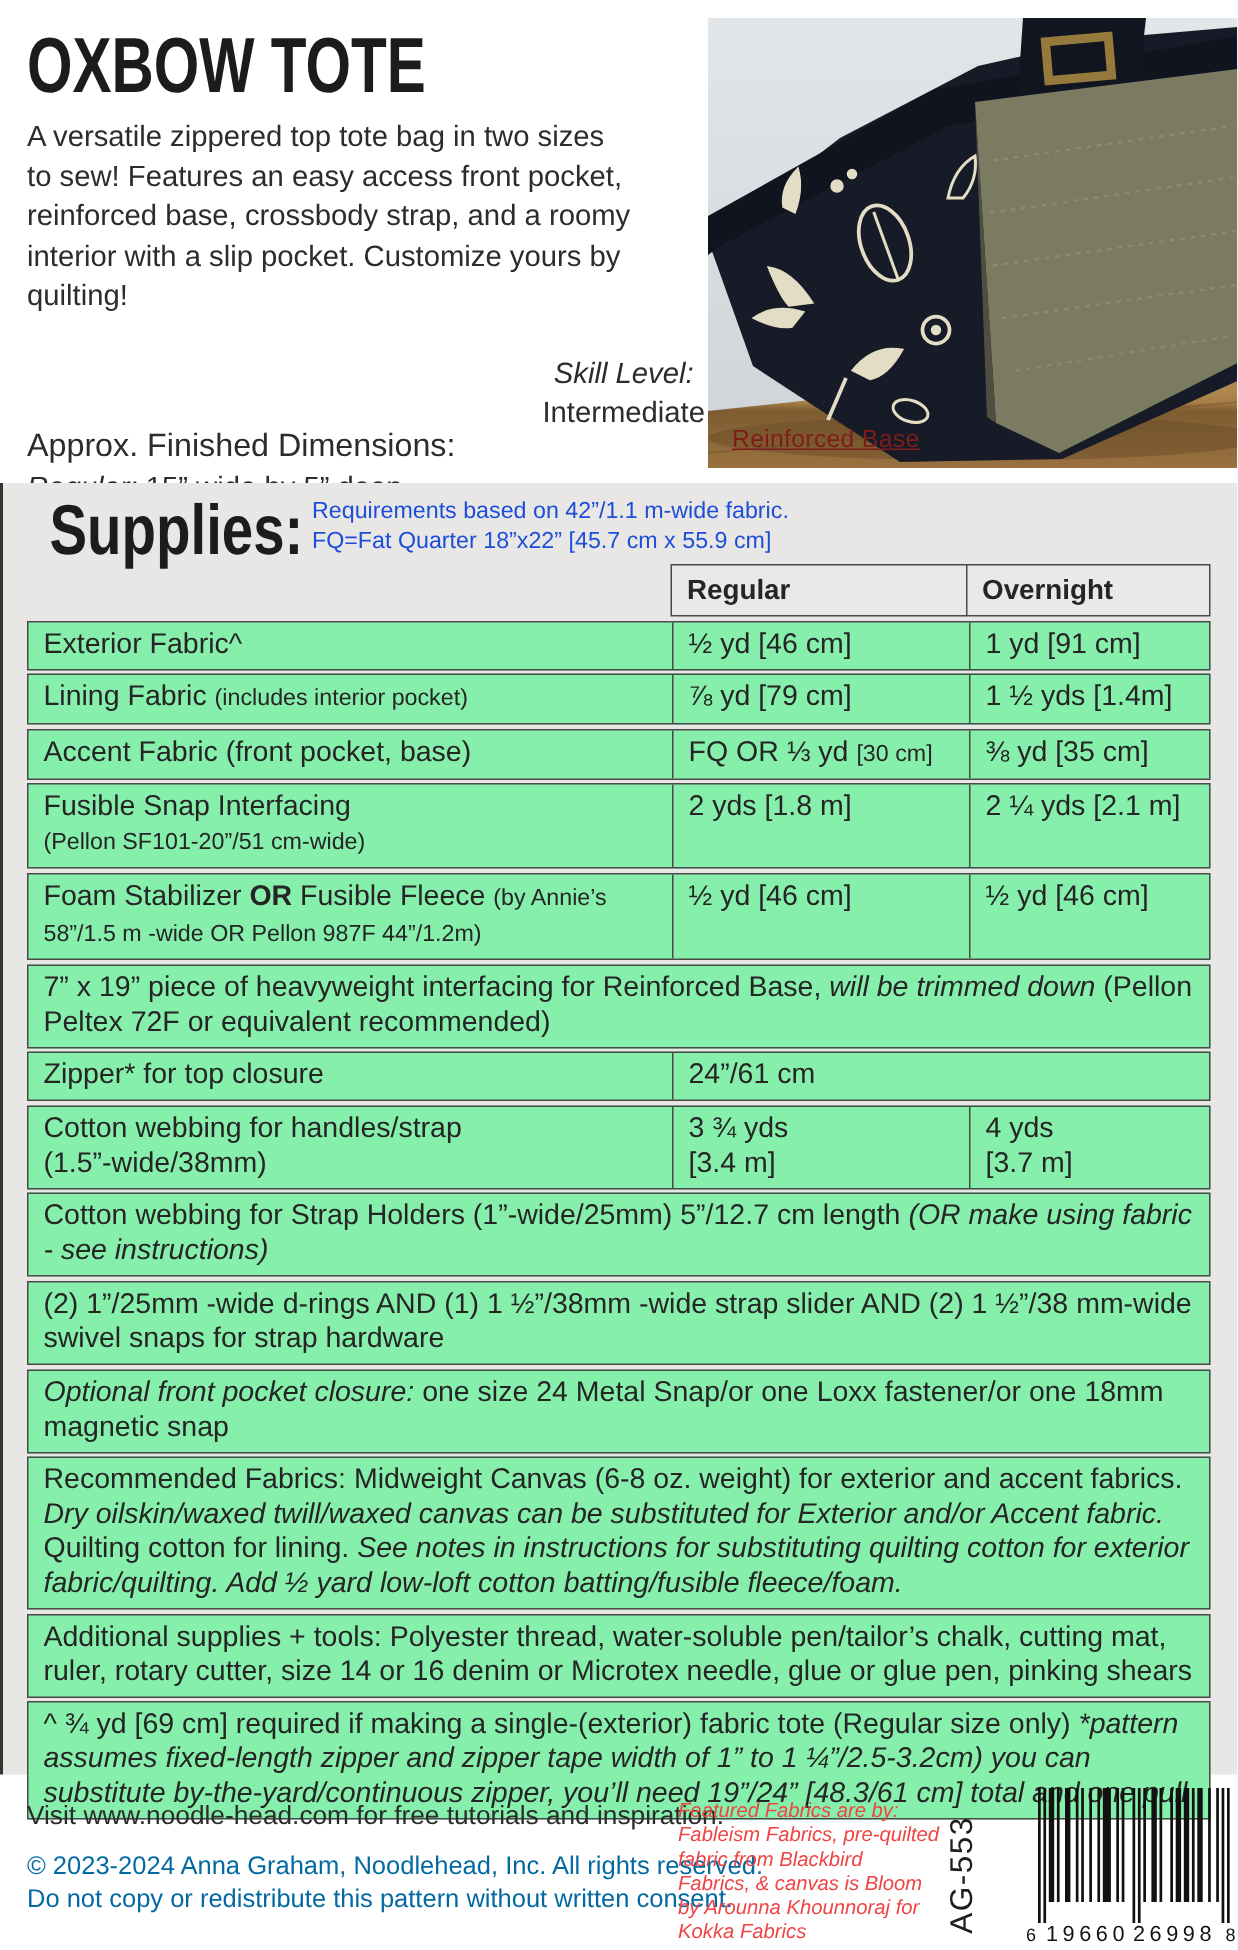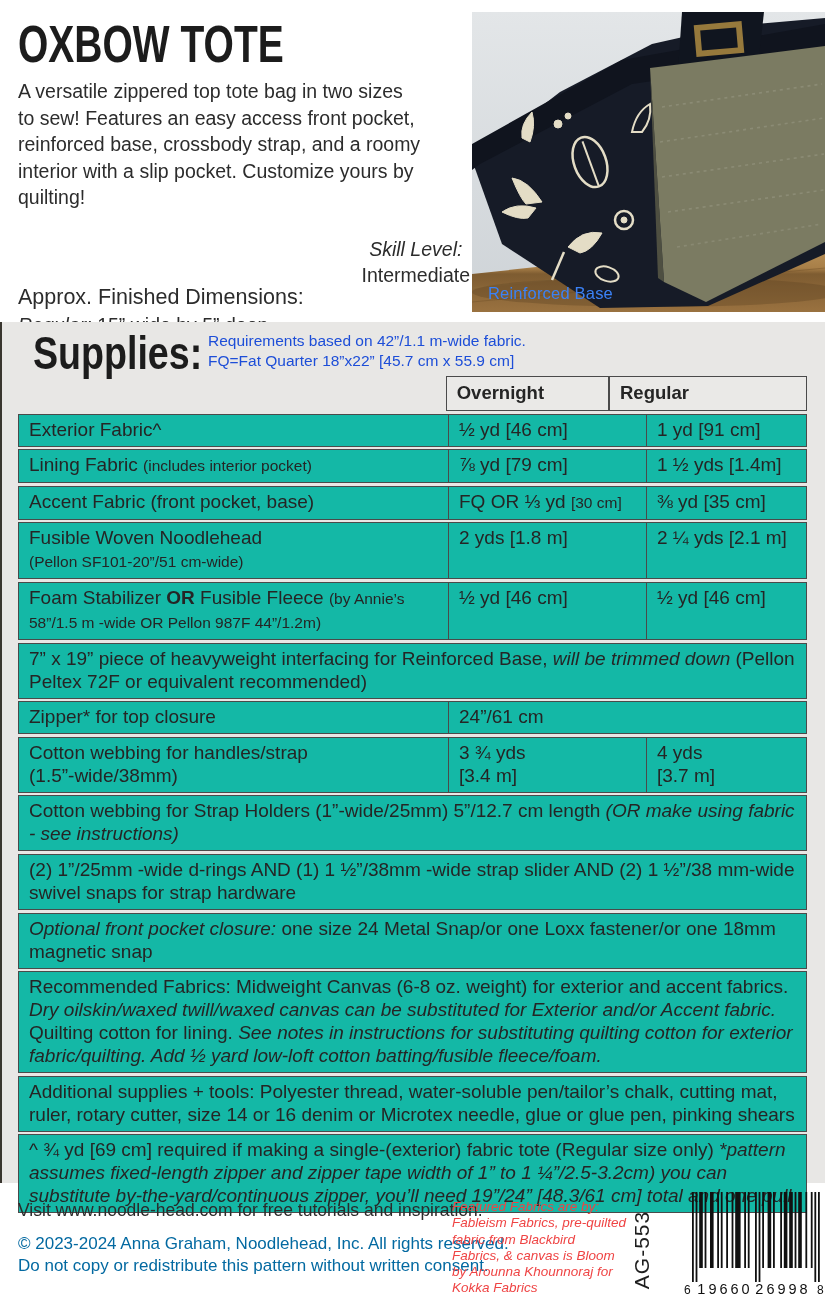--- a/index.html
+++ b/index.html
@@ -15,31 +15,31 @@
          transform:scaleX(.75);transform-origin:left top;white-space:nowrap;line-height:1.0;}
   .desc{margin:8px 0 0;font-size:19.5px;line-height:26.5px;color:#2c2c2c;white-space:pre-line;}
   .dims-row{display:flex;margin-top:25px;}
   .dims{width:326px;font-size:19.5px;line-height:26.5px;color:#2c2c2c;margin-top:48px;}
   .dims-h{font-size:21.5px;margin-bottom:2px;}
   .skill{margin-left:18px;font-size:19.5px;line-height:26.5px;color:#2c2c2c;text-align:center;}
 
   
   .photo{position:absolute;left:472px;top:12px;width:353px;height:300px;margin:0;overflow:hidden;}
   .photo svg{display:block;}
-  .photo figcaption{position:absolute;left:16px;bottom:9px;color:#3b82f6;font-size:16.5px;letter-spacing:.2px;}
+  .photo figcaption{position:absolute;left:16px;bottom:9px;color:#7f1d1d;font-size:16.5px;letter-spacing:.2px;text-decoration:underline;}
 
   
   .panel{position:absolute;left:0;top:322px;width:825px;height:861px;background:#e8e7e5;}
   .edge-line{position:absolute;left:0;top:322px;width:2px;height:861px;background:#39362f;}
   .sp-title{position:absolute;left:33px;top:328px;margin:0;font-size:47px;font-weight:700;color:#1c1c1c;
             transform:scaleX(.8);transform-origin:left top;white-space:nowrap;line-height:1.05;}
   .sp-note{position:absolute;left:208px;top:331px;font-size:15.5px;line-height:19.5px;color:#1d4ed8;}
 
   .stable{position:absolute;left:18px;top:376px;width:789px;}
-  .trow{display:flex;border:1.3px solid #4a4a4a;margin-top:2.6px;background:#14b8a6;box-sizing:border-box;}
+  .trow{display:flex;border:1.3px solid #4a4a4a;margin-top:2.6px;background:#86efac;box-sizing:border-box;}
   .trow.thead{border:none;background:transparent;margin-top:0;}
   .cell{box-sizing:border-box;padding:3px 10px 5px;font-size:19px;line-height:23px;color:#252525;}
   .c0{width:429px;}
   .c1{width:198px;border-left:1.3px solid #4a4a4a;}
   .c2{flex:1;border-left:1.3px solid #4a4a4a;}
   .cfull{width:100%;}
   .thead .c0{border:none;background:transparent;}
   .thead .c1,.thead .c2{border:1.3px solid #4a4a4a;background:#eae9e7;font-weight:700;font-size:18.5px;padding-top:4px;padding-bottom:6px;}
   .thead .c2{margin-left:-1.3px;flex:1;}
 
@@ -136,40 +136,40 @@
   <div class="panel"></div>
   <div class="edge-line"></div>
   <h2 class="sp-title">Supplies:</h2>
   <div class="sp-note">
     <div>Requirements based on 42”/1.1 m-wide fabric.</div>
     <div>FQ=Fat Quarter 18”x22” [45.7 cm x 55.9 cm]</div>
   </div>
   <div class="stable" id="stable">
       <div class="trow thead">
         <div class="cell c0"></div>
+        <div class="cell c1 hc"><span>Regular</span></div>
         <div class="cell c2 hc"><span>Overnight</span></div>
-        <div class="cell c1 hc"><span>Regular</span></div>
       </div>
       <div class="trow">
         <div class="cell c0"><span>Exterior Fabric^</span></div>
         <div class="cell c1"><span>½ yd [46 cm]</span></div>
         <div class="cell c2"><span>1 yd [91 cm]</span></div>
       </div>
       <div class="trow">
         <div class="cell c0"><span>Lining Fabric </span><span class="sm">(includes interior pocket)</span></div>
         <div class="cell c1"><span>⅞ yd [79 cm]</span></div>
         <div class="cell c2"><span>1 ½ yds [1.4m]</span></div>
       </div>
       <div class="trow">
         <div class="cell c0"><span>Accent Fabric (front pocket, base)</span></div>
         <div class="cell c1"><span>FQ OR ⅓ yd </span><span class="sm">[30 cm]</span></div>
         <div class="cell c2"><span>⅜ yd [35 cm]</span></div>
       </div>
       <div class="trow">
-        <div class="cell c0"><span>Fusible Woven Noodlehead</span><br><span class="sm">(Pellon SF101-20”/51 cm-wide)</span></div>
+        <div class="cell c0"><span>Fusible Snap Interfacing</span><br><span class="sm">(Pellon SF101-20”/51 cm-wide)</span></div>
         <div class="cell c1"><span>2 yds [1.8 m]</span></div>
         <div class="cell c2"><span>2 ¼ yds [2.1 m]</span></div>
       </div>
       <div class="trow">
         <div class="cell c0"><span>Foam Stabilizer </span><span class="bd">OR</span><span> Fusible Fleece </span><span class="sm">(by Annie’s</span><br><span class="sm">58”/1.5 m -wide OR Pellon 987F 44”/1.2m)</span></div>
         <div class="cell c1"><span>½ yd [46 cm]</span></div>
         <div class="cell c2"><span>½ yd [46 cm]</span></div>
       </div>
       <div class="trow">
         <div class="cell cfull"><span>7” x 19” piece of heavyweight interfacing for Reinforced Base, </span><span class="it">will be trimmed down</span><span> (Pellon Peltex 72F or equivalent recommended)</span></div>

